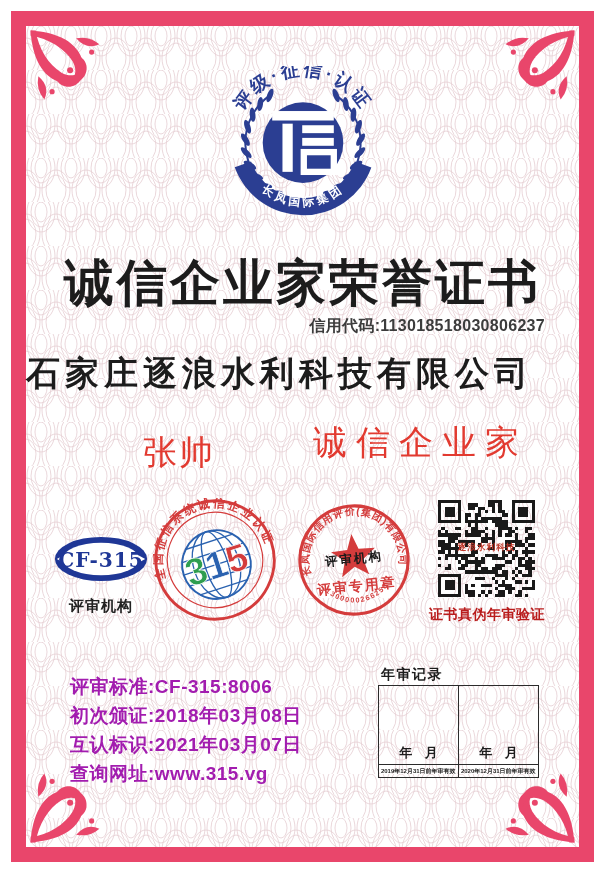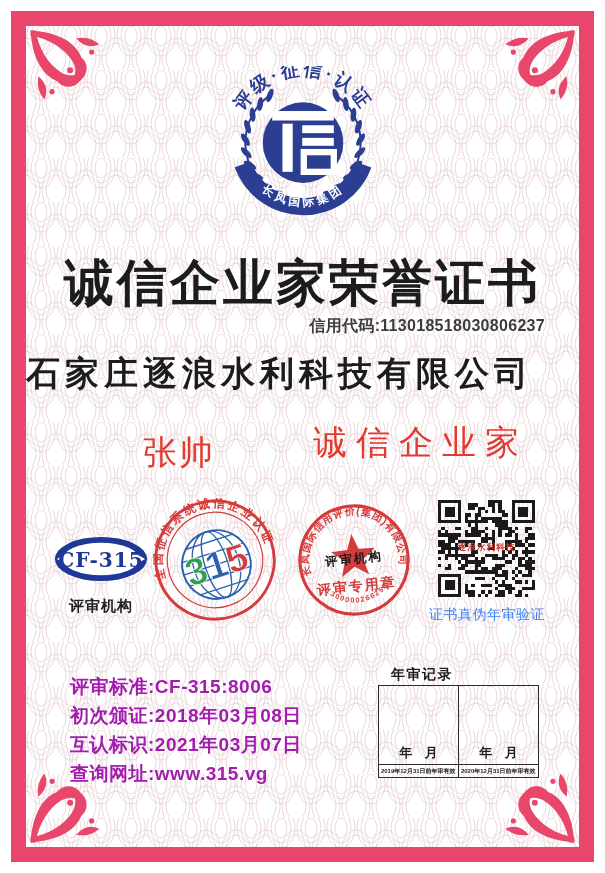--- a/index.html
+++ b/index.html
@@ -28,24 +28,24 @@
   .cf-caption{position:absolute;left:27px;top:571px;width:96px;text-align:center;
               font-size:15px;font-weight:bold;color:#222;letter-spacing:1px;}
   .globe-seal{position:absolute;left:127px;top:472px;width:124px;height:124px;}
   .star-seal{position:absolute;left:270px;top:476px;width:116px;height:116px;}
   .qr-wrap{position:absolute;left:412px;top:474px;width:97px;height:97px;}
   .qr-wrap svg{display:block;width:97px;height:97px;}
   .qr-overlay{position:absolute;left:0;top:40px;width:97px;text-align:center;
               font-size:10px;font-weight:bold;color:#c0392b;letter-spacing:1px;
               transform:scale(0.88);transform-origin:center;white-space:nowrap;}
   .qr-caption{position:absolute;left:399px;top:580px;width:124px;text-align:center;
-              font-size:14px;font-weight:normal;color:#3b82f6;letter-spacing:0.5px;}
+              font-size:14px;font-weight:bold;color:#b91c1c;letter-spacing:0.5px;}
   .details{position:absolute;left:44px;top:646px;font-size:19px;font-weight:900;
            color:#a21caf;line-height:29px;letter-spacing:0.5px;}
-  .review-title{position:absolute;left:365px;top:640px;font-size:14px;font-weight:bold;
+  .review-title{position:absolute;left:355px;top:640px;font-size:14px;font-weight:bold;
                 color:#1d1d1d;letter-spacing:1.5px;}
   .review-table{position:absolute;left:352px;top:659px;display:flex;border:1.5px solid #2b2b2b;}
   .review-cell{width:79px;display:flex;flex-direction:column;}
   .review-cell + .review-cell{border-left:1.5px solid #2b2b2b;}
   .ym-row{height:76px;display:flex;align-items:flex-end;justify-content:space-evenly;
           font-size:13px;font-weight:bold;color:#1d1d1d;padding:0 8px 2px 8px;}
   .note-row{border-top:1px solid #2b2b2b;height:12px;display:flex;align-items:center;
             justify-content:center;overflow:hidden;}
   .note-row span{font-size:10px;font-weight:bold;color:#222;white-space:nowrap;
                  transform:scale(0.6);transform-origin:center;}

